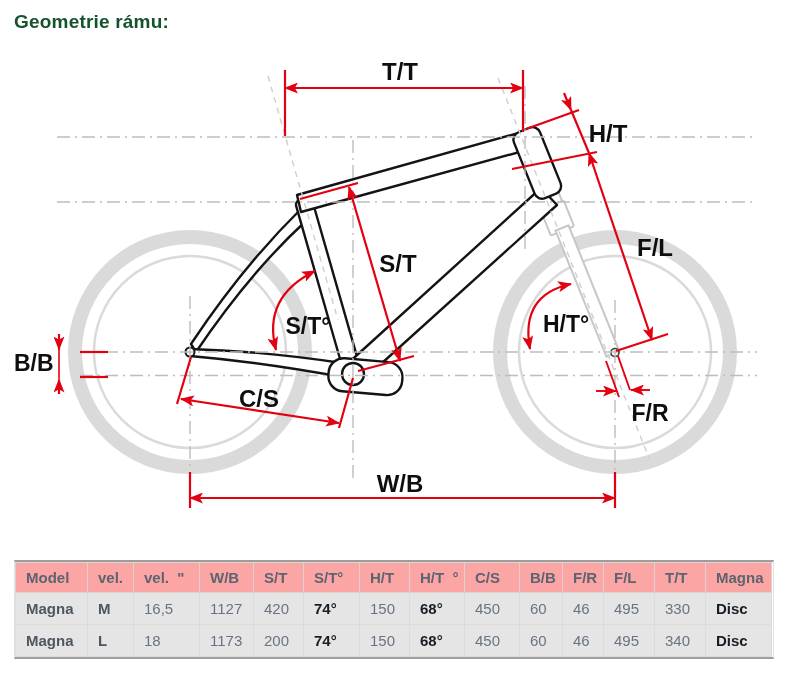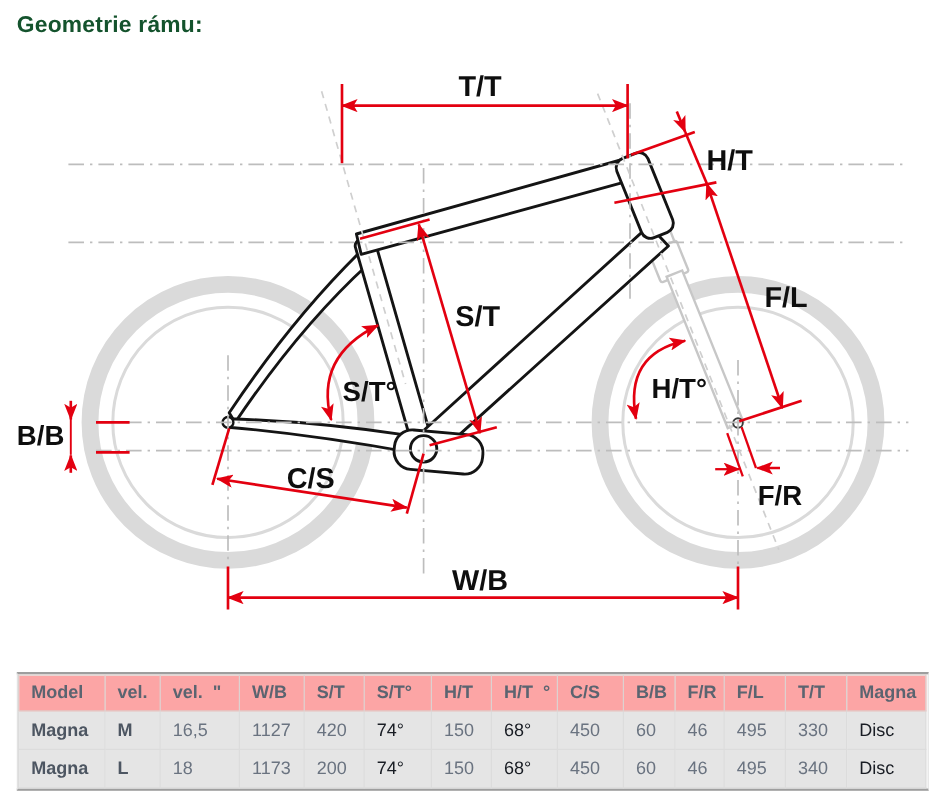--- a/index.html
+++ b/index.html
@@ -12,21 +12,21 @@
   .geo-table-wrap{position:absolute;left:14px;top:560px;width:758px;
                   border-top:2px solid #9e9e9e;border-bottom:2px solid #9e9e9e;
                   border-left:1px solid #e2e2e2;border-right:1px solid #e2e2e2;}
   table.geo{border-collapse:collapse;table-layout:fixed;width:756px;
             font-family:"Liberation Sans",sans-serif;font-size:15px;}
   table.geo th{background:#fca5a5;color:#5b6470;font-weight:bold;text-align:left;
                padding:6px 10px;border:1px solid #ddd2d0;white-space:pre;}
   table.geo td{color:#6a7380;text-align:left;padding:7px 10px;border:1px solid #dcdcdc;
                background:#e5e5e5;white-space:nowrap;}
   table.geo td.b1{font-weight:bold;color:#4d5662;}
-  table.geo td.dark{font-weight:normal;color:#191d24;}
+  table.geo td.dark{font-weight:bold;color:#191d24;}
 </style>
 </head>
 <body>
 
 <div class="page-title">Geometrie rámu:</div>
 
 <svg class="diagram-svg" width="786" height="552" viewBox="0 0 786 552" xmlns="http://www.w3.org/2000/svg">
   <defs>
     <marker id="arr" viewBox="0 0 14 11" refX="13" refY="5.5" markerWidth="14" markerHeight="11" markerUnits="userSpaceOnUse" orient="auto-start-reverse">
       <path d="M0,0 L14,5.5 L0,11 L3.2,5.5 Z" fill="#e30010"></path>

